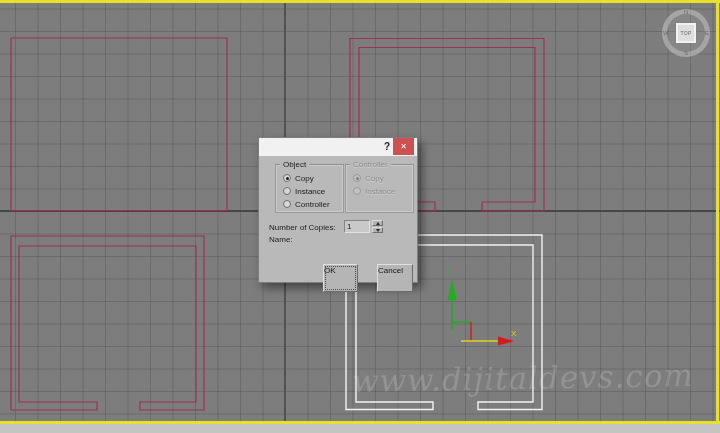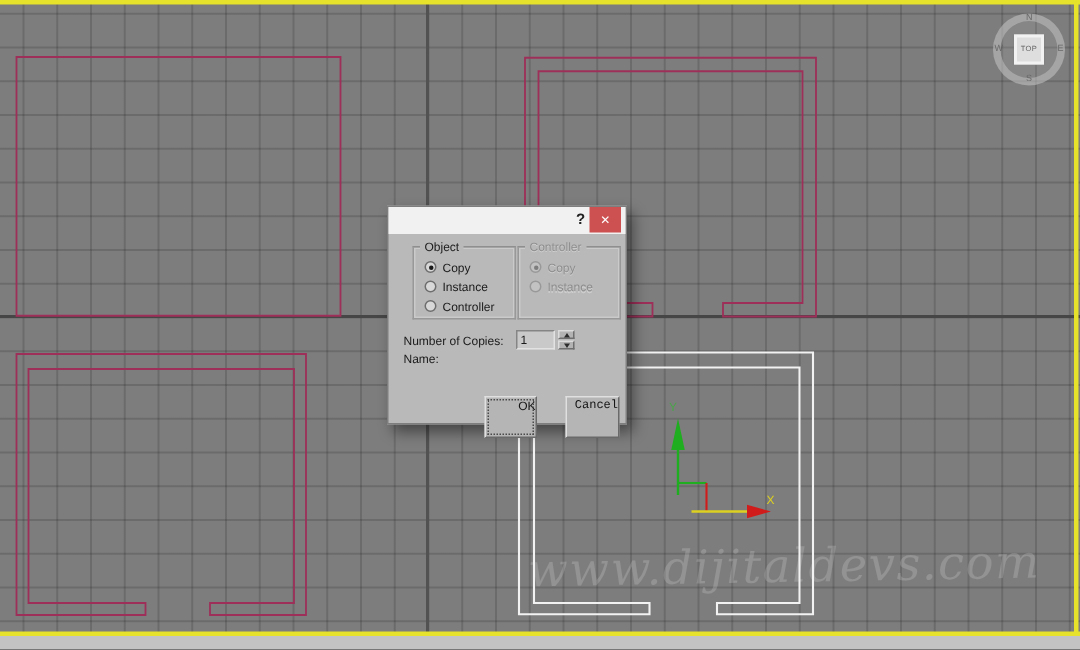--- a/index.html
+++ b/index.html
@@ -113,24 +113,24 @@
   .tri-down{width:0;height:0;border-left:2.5px solid transparent;border-right:2.5px solid transparent;border-top:3.5px solid #2c2c2c;}
   #name-label{position:absolute;left:10px;top:79px;font-size:8px;}
   #name-field{
     position:absolute;left:10px;top:88px;width:140px;height:13px;
     background:#c9c9c9;border:1px solid;border-color:#858585 #e2e2e2 #e2e2e2 #858585;
     font-size:8px;padding:0 3px;color:#1b1b1b;font-family:"Liberation Sans",sans-serif;
   }
   .dlg-btn{
     position:absolute;top:108px;height:28px;background:#b5b5b5;
     border:1px solid;border-color:#e0e0e0 #6a6a6a #6a6a6a #e0e0e0;
-    font-size:8px;color:#141414;text-align:right;line-height:12px;cursor:default;
+    font-size:8px;color:#141414;text-align:left;line-height:12px;cursor:default;
   }
   #btn-ok{left:64px;width:35px;outline:1px dotted #4a4a4a;outline-offset:-3px;}
-  #btn-cancel{left:118px;width:36px;font-family:Liberation Mono, monospace;}
+  #btn-cancel{left:118px;width:36px;}
 </style>
 </head>
 <body>
 
 <div id="stage">
 
   <div id="viewport">
     <div class="origin-h"></div>
     <div class="origin-v"></div>
 

